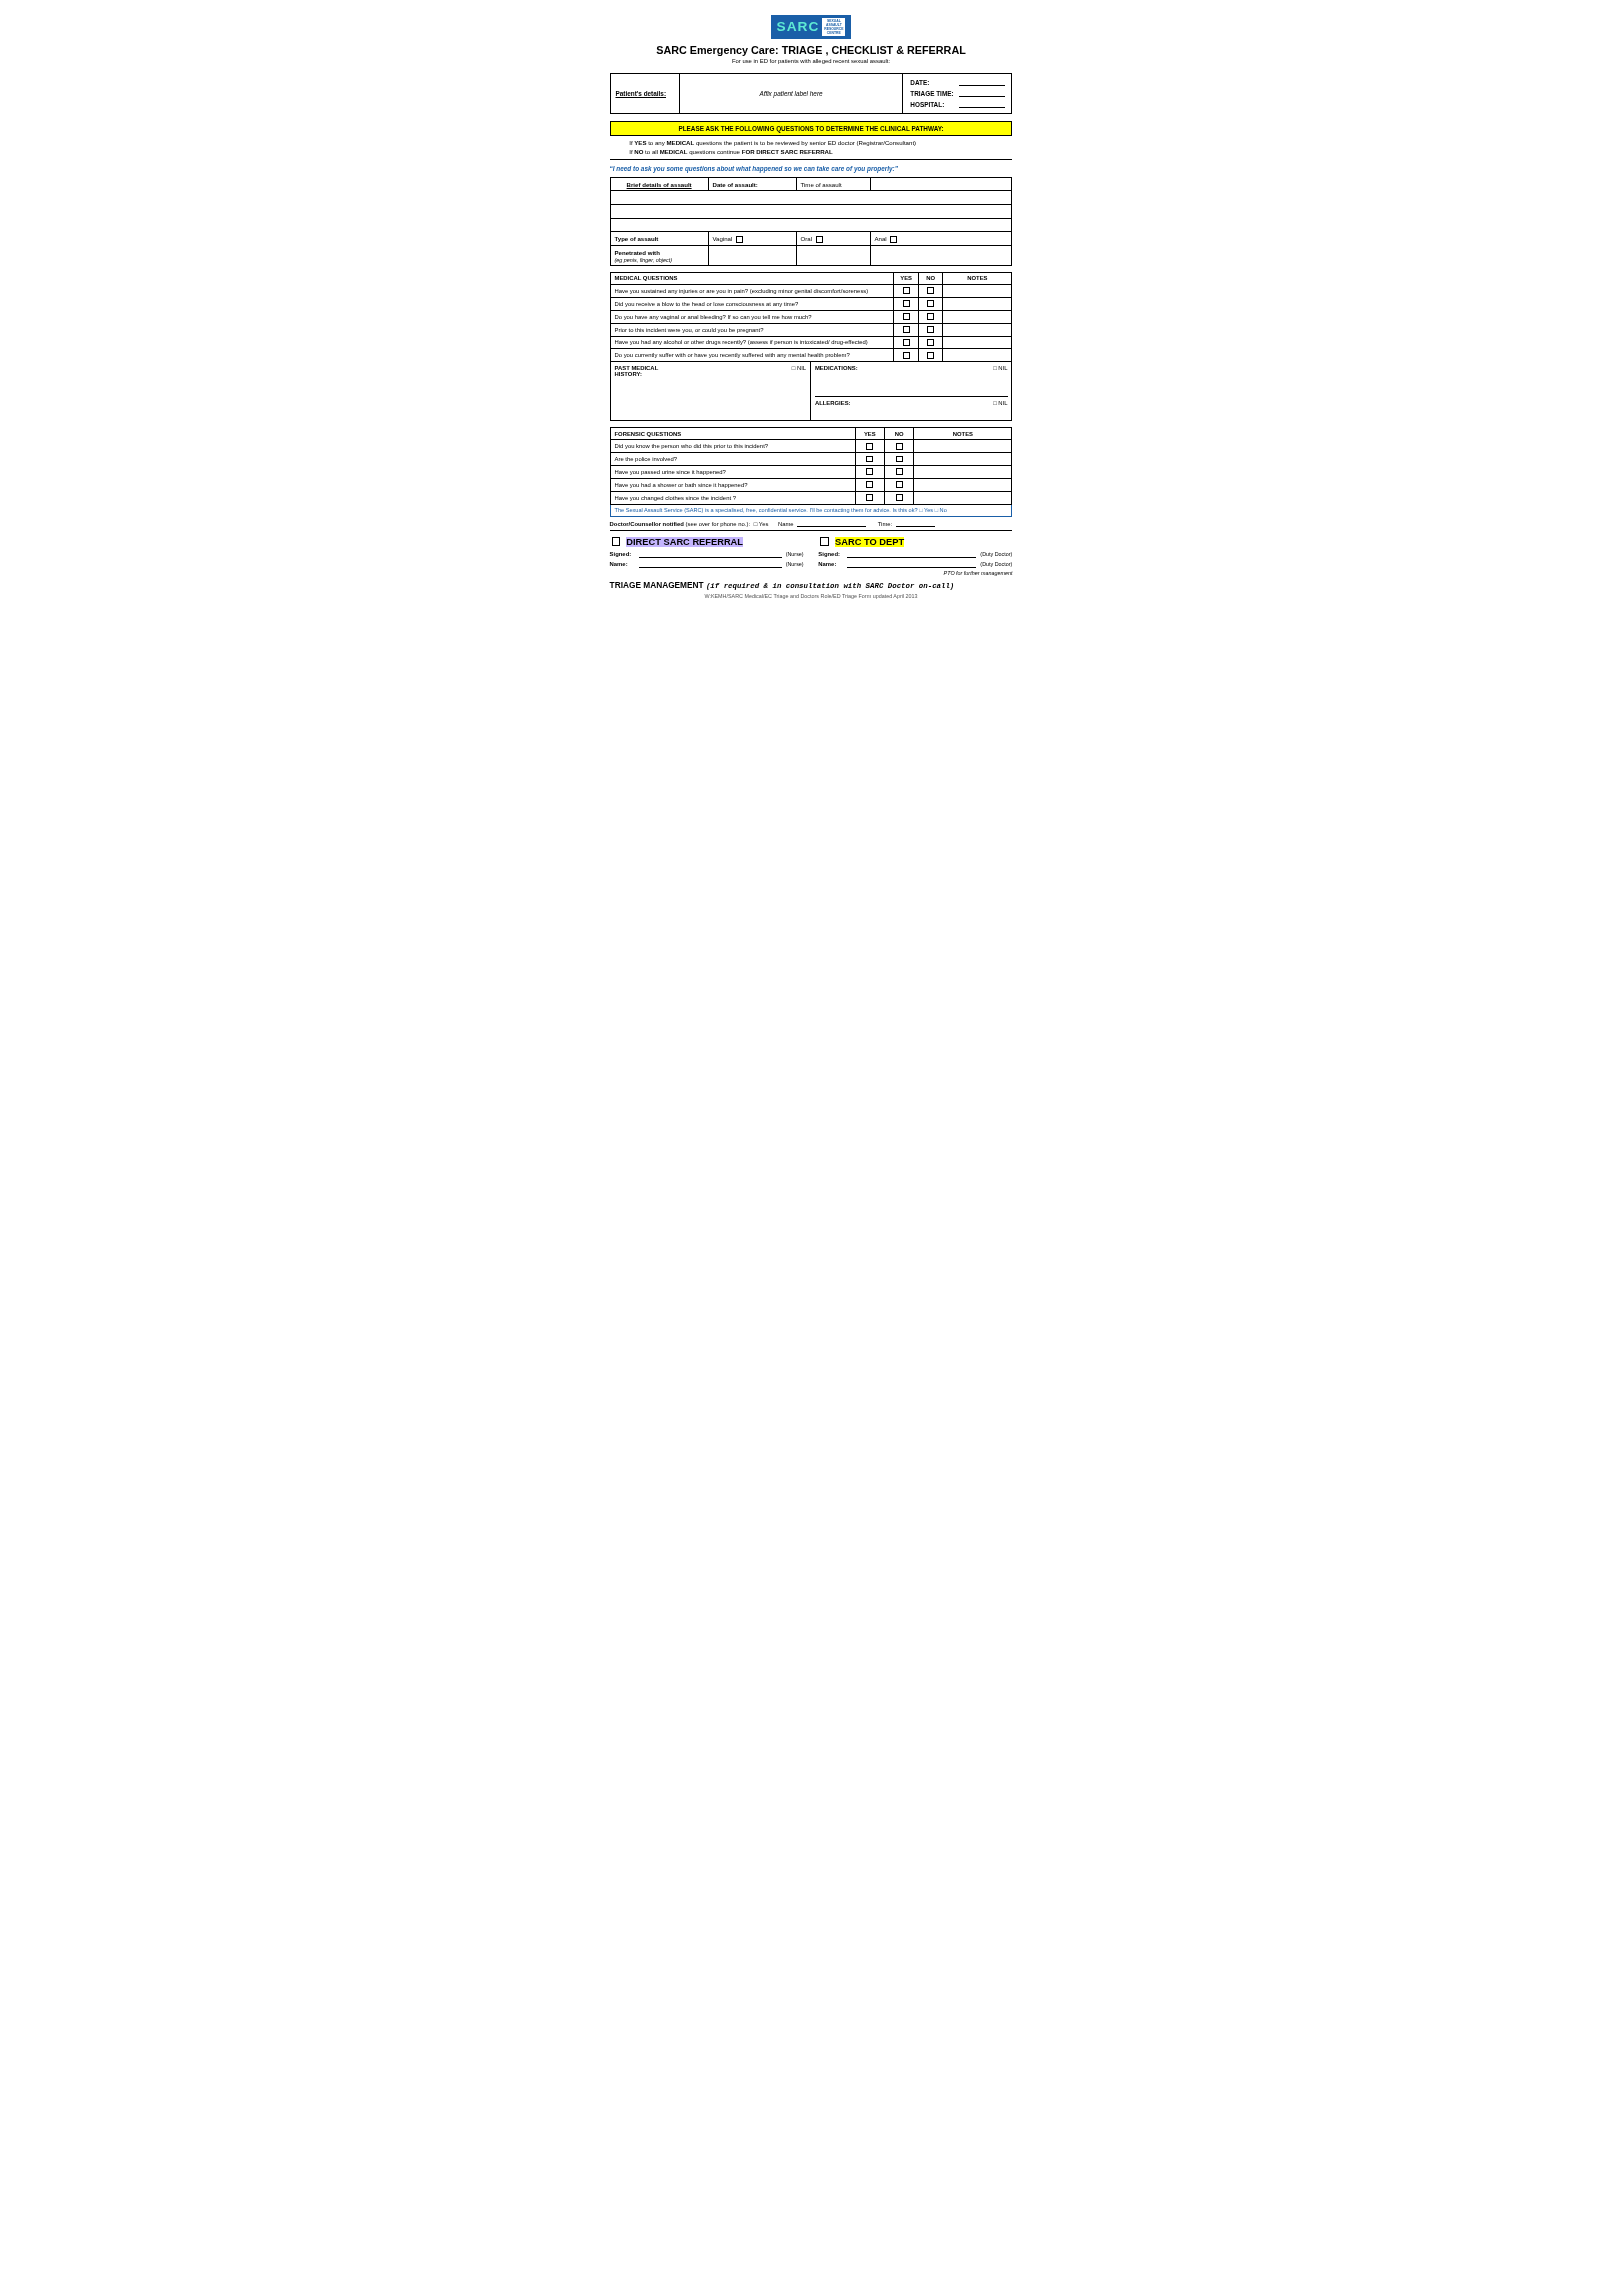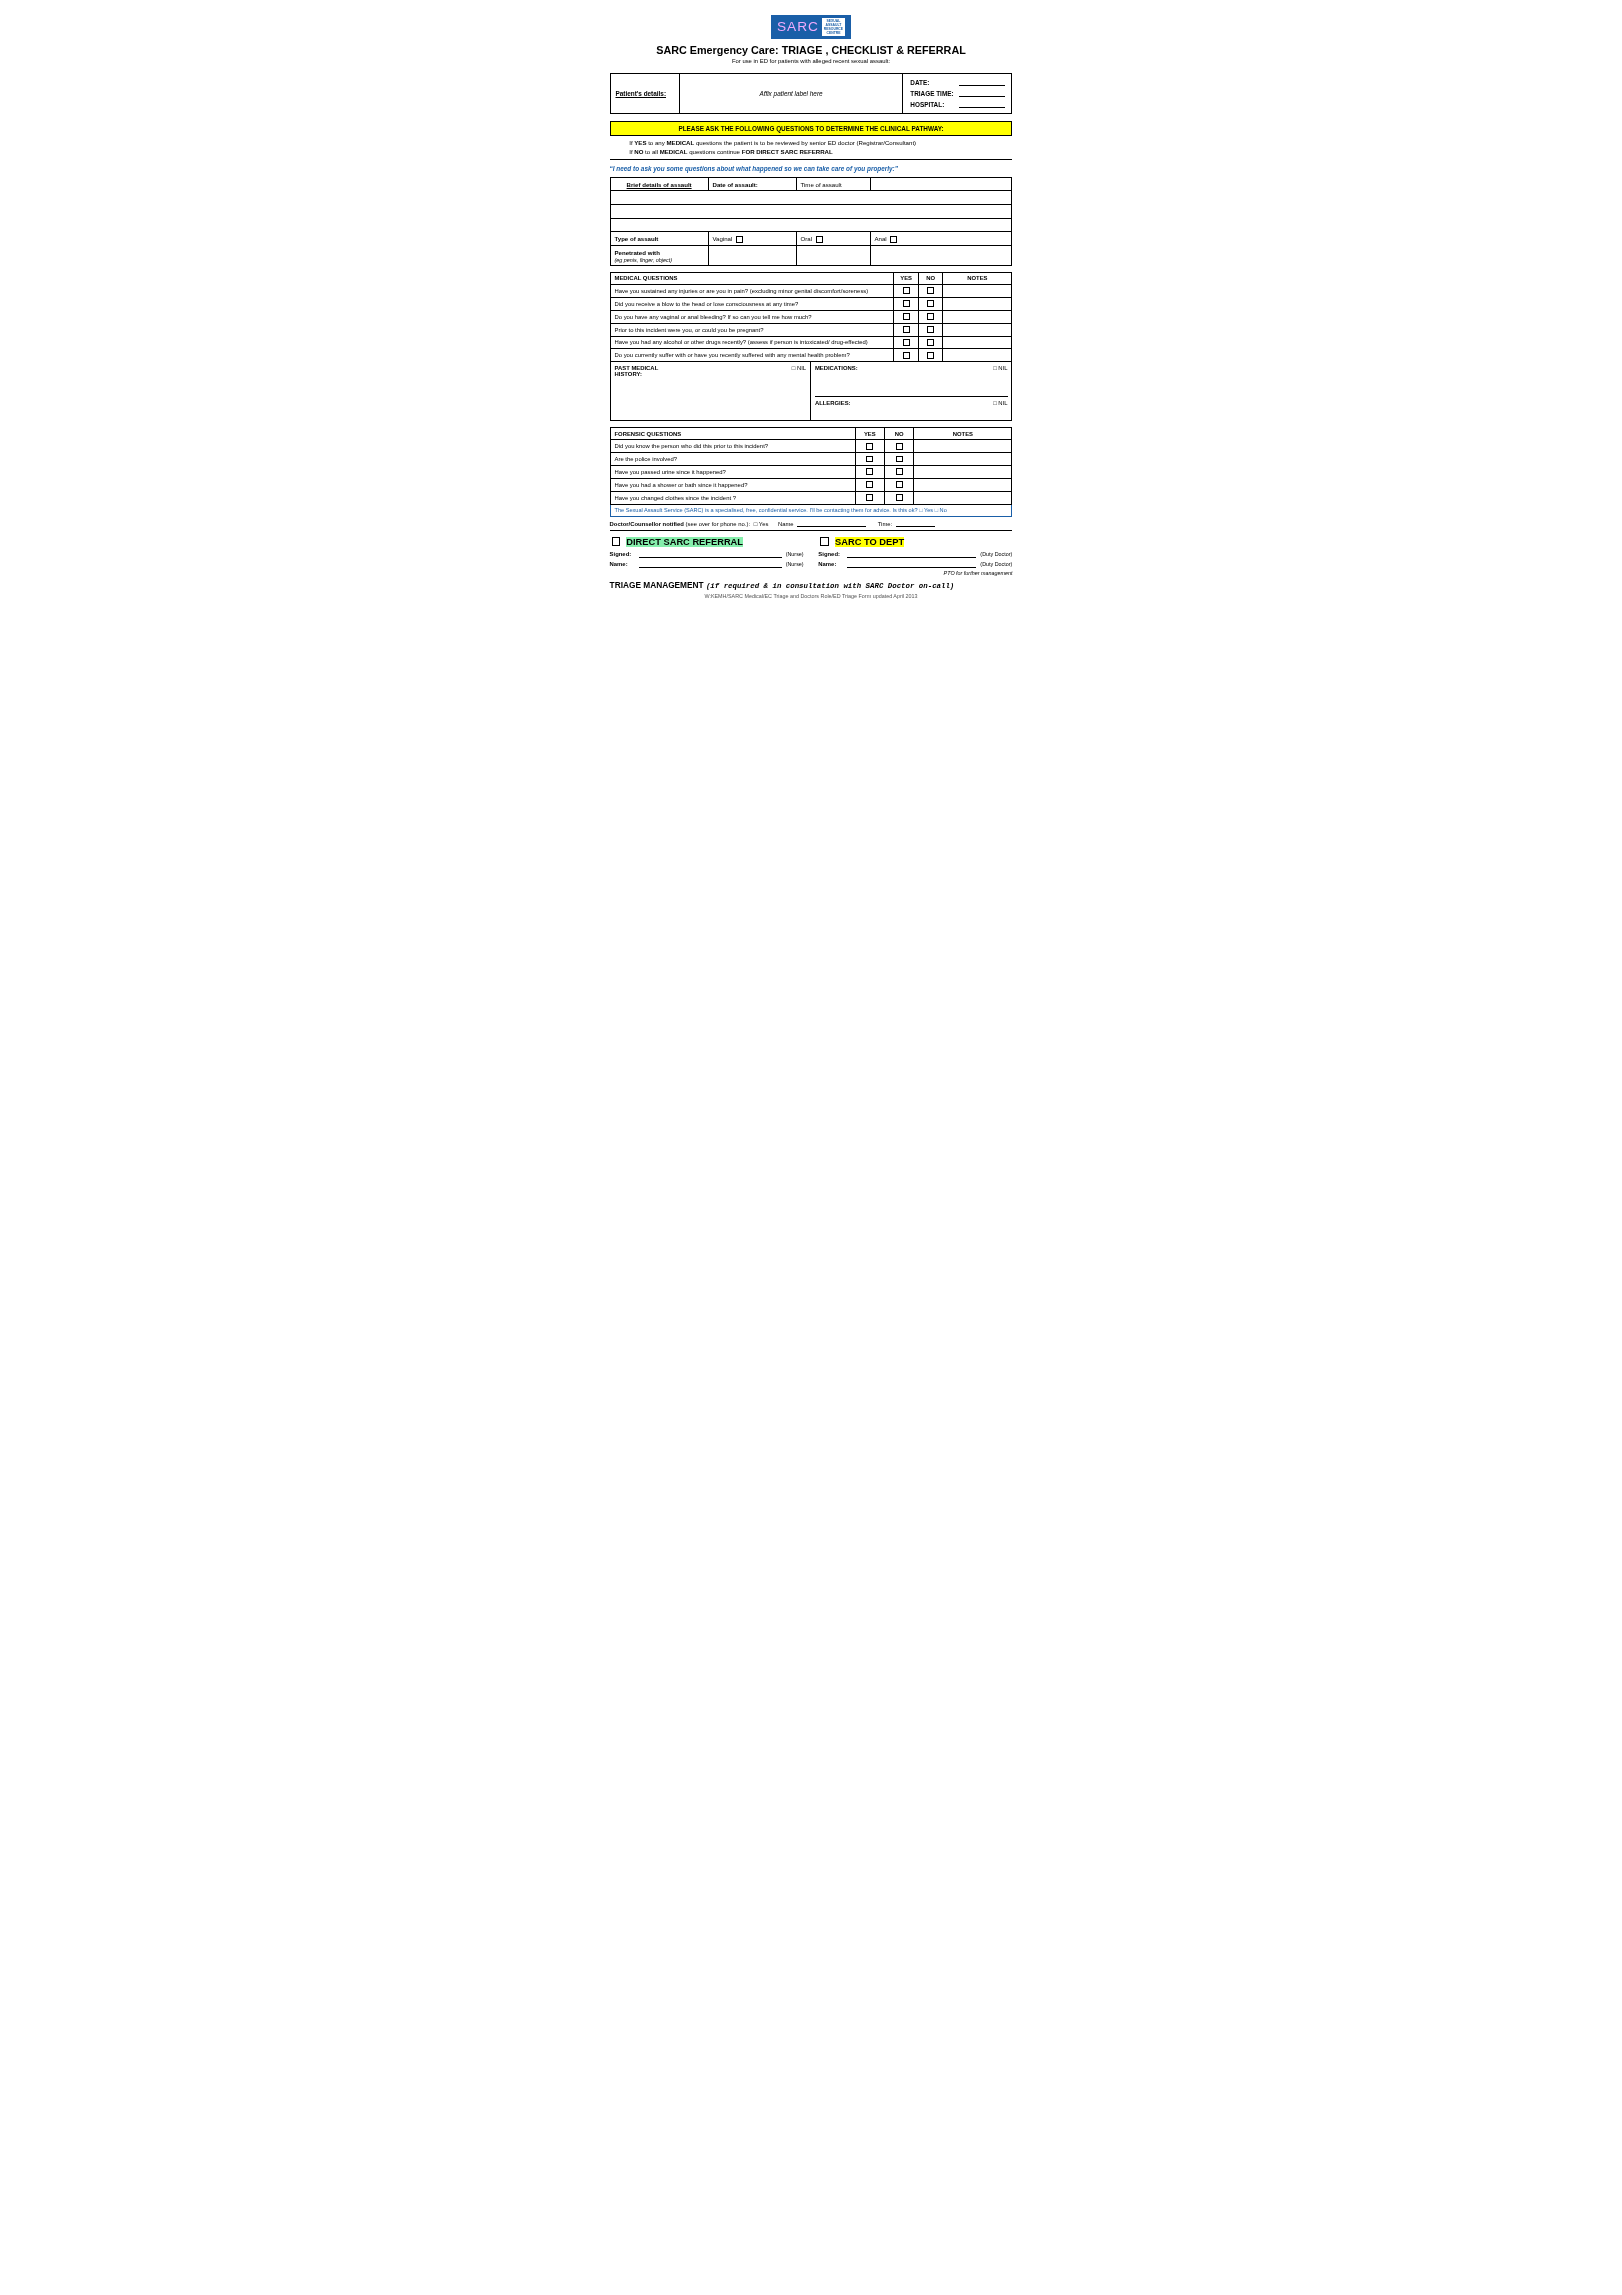--- a/index.html
+++ b/index.html
@@ -19,23 +19,23 @@
       margin-bottom: 4.9px;
     }
     .logo-box {
       display: inline-flex;
       align-items: center;
       border: 1.5px solid #1a5fa8;
       background: #1a5fa8;
       padding: 2px 4.9px;
     }
     .logo-sarc {
-      color: #f0abfc;
+      color: #5eead4;
       font-size: 13.7px;
-      font-weight: 400;
+      font-weight: 700;
       letter-spacing: 1px;
       margin-right: 2.9px;
     }
     .logo-text-right {
       display: flex;
       flex-direction: column;
       font-size: 3.9px;
       color: #fff;
       font-weight: bold;
       line-height: 1.2;
@@ -547,21 +547,21 @@
   <span style="margin-left:9.8px;">Time:</span>
   <span style="display:inline-block;border-bottom:0.5px solid #000;width:39px;height:6.9px;vertical-align:bottom;margin-left:2px;"></span>
 </div>
 
 <div class="bottom-section">
 
   <div style="flex:1">
     <div style="display:flex;align-items:center;margin-bottom:2.9px;">
       <span class="checkbox" style="width:8.8px;height:8.8px;border:1px solid #000;"></span>
       <span style="margin-left:3.9px;font-size:9.3px;font-weight:900;">
-        <span style="background:#86efac;text-align:center;">DIRECT SARC REFERRAL</span>
+        <span style="background:#c4b5fd;text-align:center;">DIRECT SARC REFERRAL</span>
       </span>
     </div>
     <div class="sign-row">
       <span class="sign-label">Signed:</span>
       <div class="sign-line"></div>
       <span class="sign-paren">(Nurse)</span>
     </div>
     <div class="sign-row">
       <span class="sign-label">Name:</span>
       <div class="sign-line"></div>

